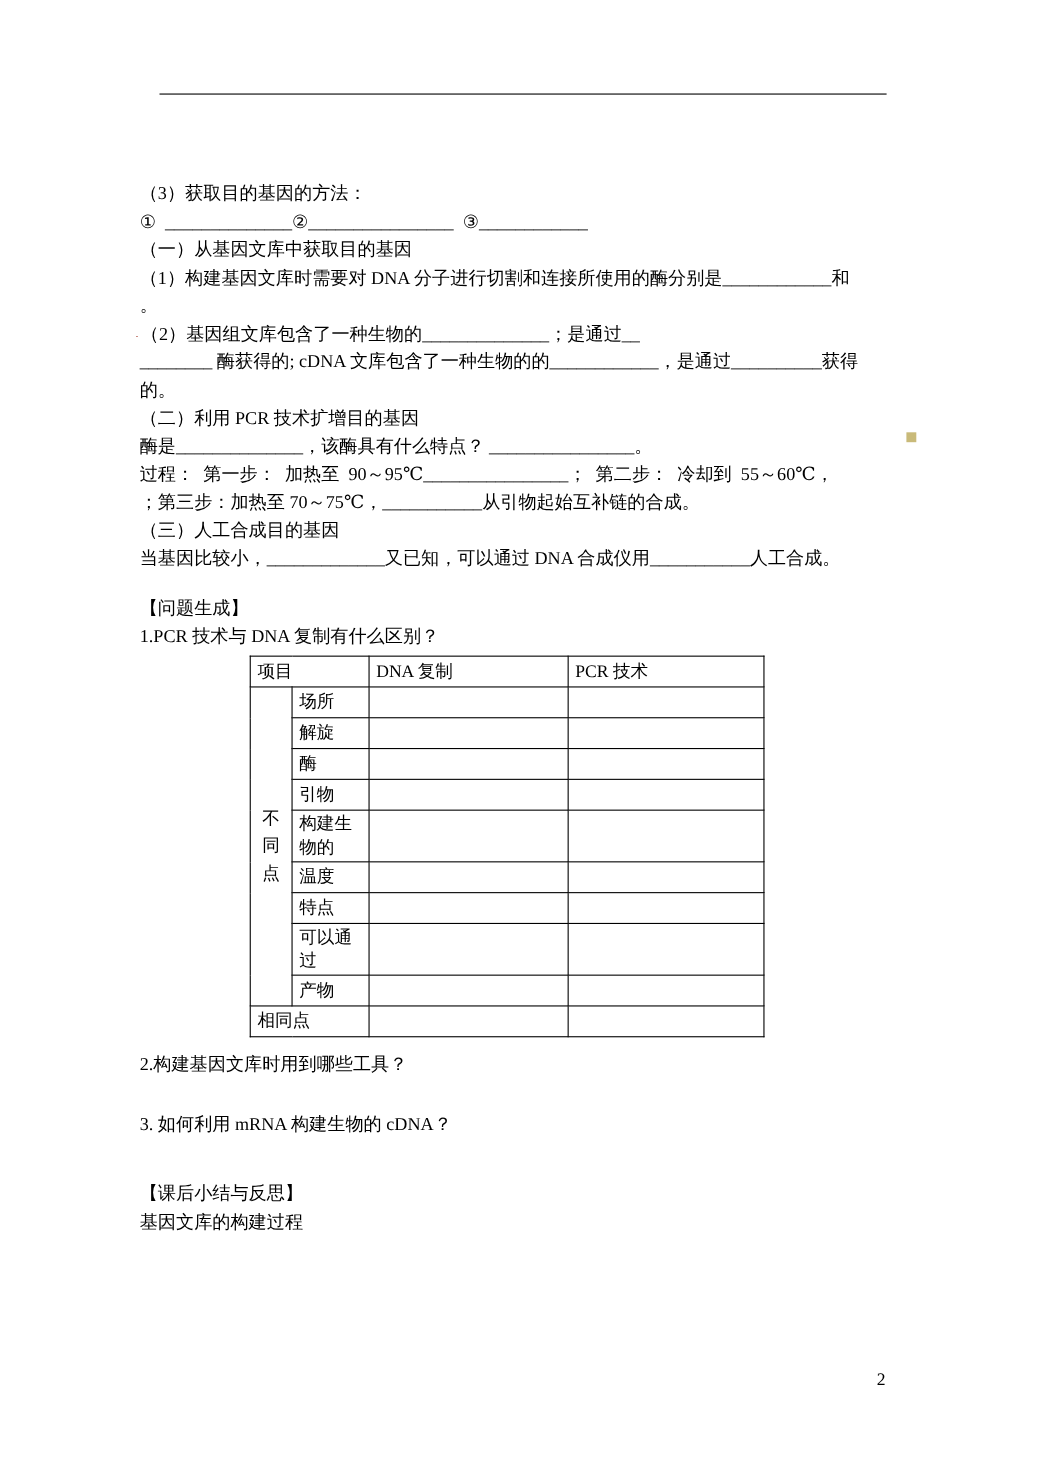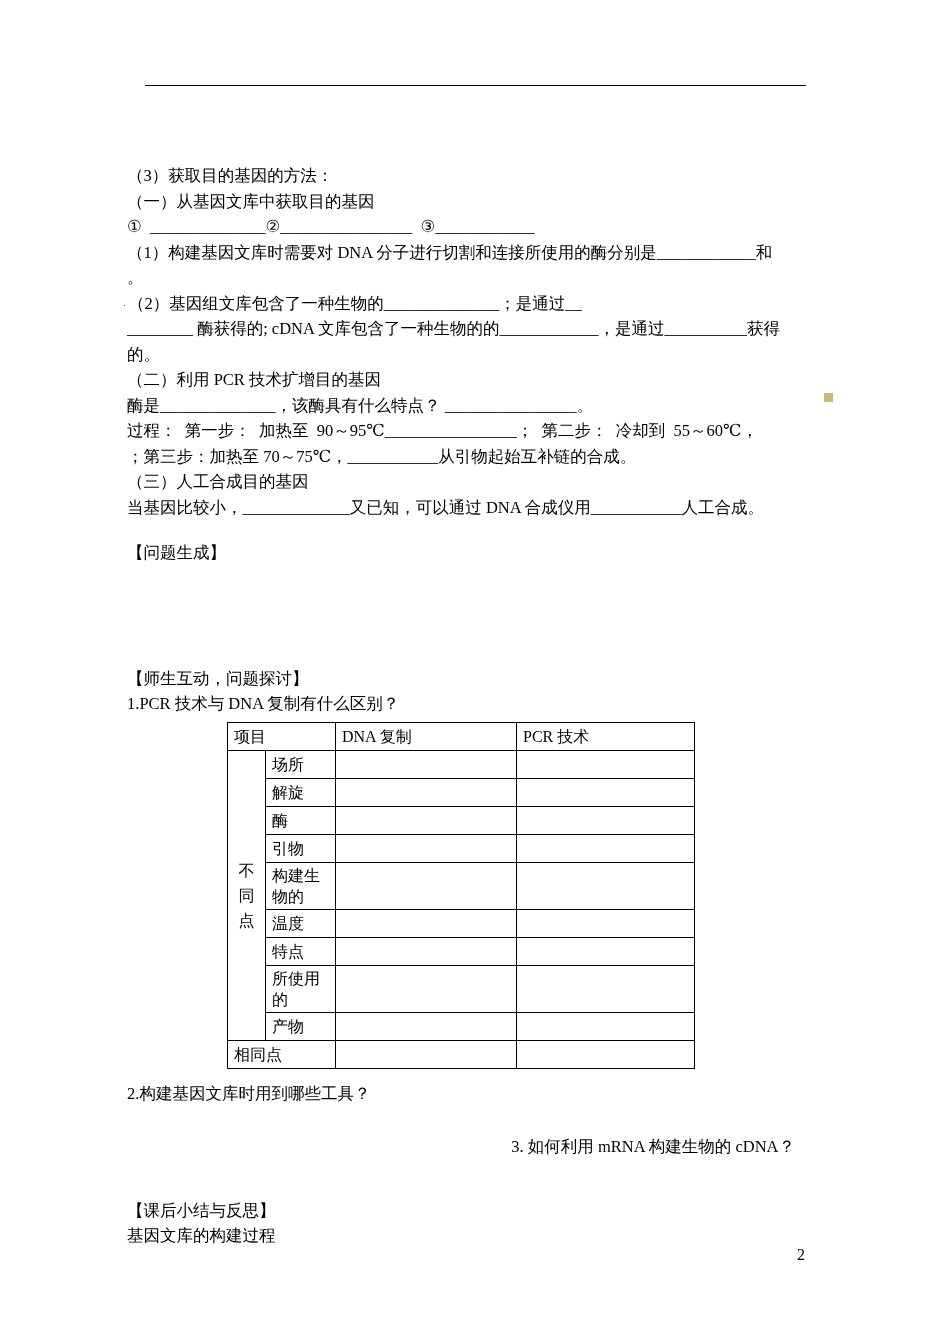--- a/index.html
+++ b/index.html
@@ -45,21 +45,21 @@
     margin-right: -1px;
   }
   .heading {
     font-weight: normal;
     white-space: pre-wrap;
   }
   .h-problem   { margin-top: 20px; }
   .h-interact  { margin-top: 100px; }
   .q-line      { white-space: pre-wrap; }
   .q2          { margin-top: 12px; }
-  .q3          { margin-top: 28px; text-align: right; }
+  .q3          { margin-top: 28px; }
   .h-summary   { margin-top: 38px; }
 
   table.cmp-table {
     border-collapse: collapse;
     table-layout: fixed;
     width: 467px;
     margin-left: 100px;
     margin-top: 5px;
     font-size: 16px;
     line-height: 21px;
@@ -98,37 +98,36 @@
 </head>
 <body>
 
 <div class="page">
 
   <div class="top-rule"></div>
 
   <div class="content">
 
     <div class="text-line">（3）获取目的基因的方法：</div>
+    <div class="text-line">①  ______________②________________  ③____________</div>
     <div class="text-line">（一）从基因文库中获取目的基因</div>
-    <div class="text-line">①  ______________②________________  ③____________</div>
     <div class="text-line">（1）构建基因文库时需要对 DNA 分子进行切割和连接所使用的酶分别是____________和</div>
     <div class="text-line">。</div>
     <div class="text-line"><span class="edit-dot">．</span><span style="white-space: pre-wrap;">（2）基因组文库包含了一种生物的______________；是通过__</span></div>
     <div class="text-line">________ 酶获得的; cDNA 文库包含了一种生物的的____________，是通过__________获得</div>
     <div class="text-line">的。</div>
     <div class="text-line">（二）利用 PCR 技术扩增目的基因</div>
     <div class="text-line">酶是______________，该酶具有什么特点？ ________________。</div>
     <div class="text-line">过程：  第一步：  加热至  90～95℃________________；  第二步：  冷却到  55～60℃，</div>
     <div class="text-line">；第三步：加热至 70～75℃，___________从引物起始互补链的合成。</div>
     <div class="text-line">（三）人工合成目的基因</div>
     <div class="text-line">当基因比较小，_____________又已知，可以通过 DNA 合成仪用___________人工合成。</div>
 
     <div class="heading h-problem">【问题生成】</div>
 
-    <div class="heading h-interact">【师生互动，问题探讨】</div>
 
     <div class="q-line">1.PCR 技术与 DNA 复制有什么区别？</div>
 
     <table class="cmp-table">
       <colgroup>
         <col style="width:38px">
         <col style="width:70px">
         <col style="width:181px">
         <col style="width:178px">
       </colgroup>
@@ -168,21 +167,21 @@
         <td class="label-cell">温度</td>
         <td></td>
         <td></td>
       </tr>
       <tr>
         <td class="label-cell">特点</td>
         <td></td>
         <td></td>
       </tr>
       <tr>
-        <td class="label-cell">所使用的</td>
+        <td class="label-cell">可以通过</td>
         <td></td>
         <td></td>
       </tr>
       <tr>
         <td class="label-cell">产物</td>
         <td></td>
         <td></td>
       </tr>
       <tr>
         <td colspan="2">相同点</td>

